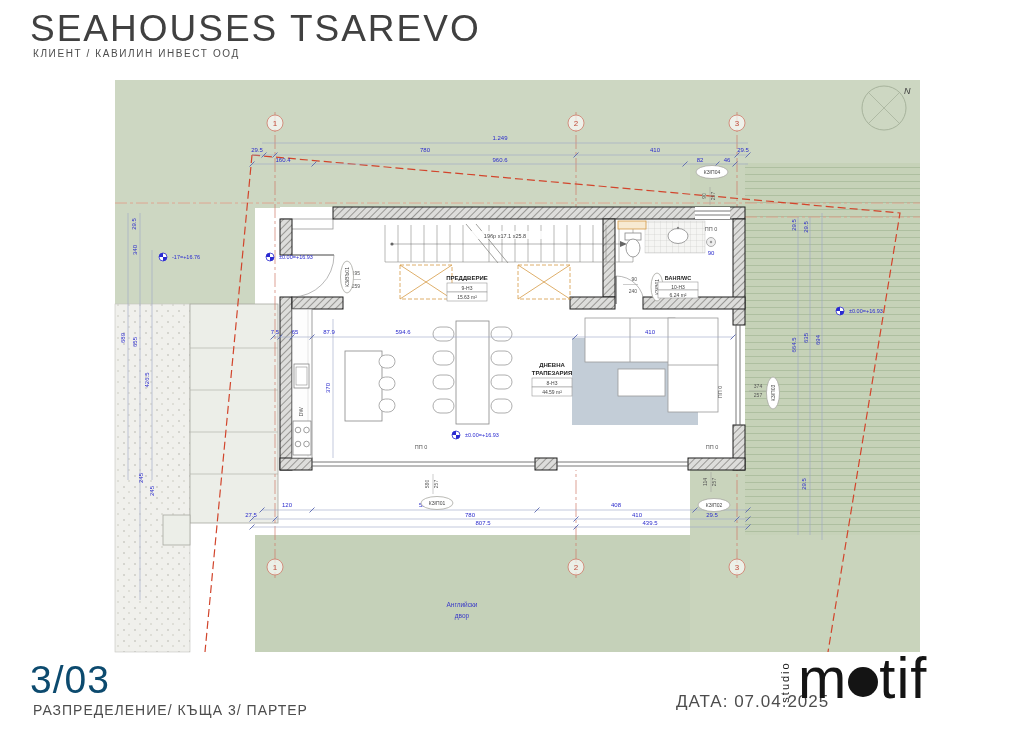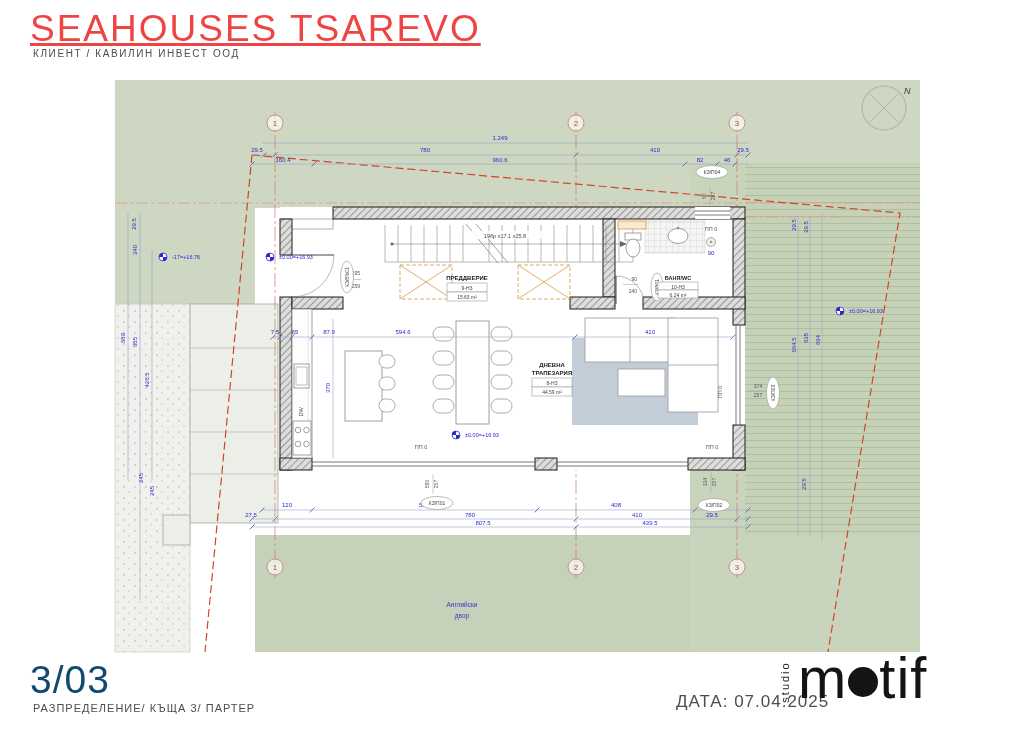--- a/index.html
+++ b/index.html
@@ -1,23 +1,23 @@
 <!DOCTYPE html>
 <html><head>
 <meta charset="utf-8">
 <style>
   html,body{margin:0;padding:0;background:#fff;}
   body{width:1024px;height:729px;position:relative;font-family:"Liberation Sans",sans-serif;overflow:hidden;}
   .abs{position:absolute;}
   
-  .hdr-title{left:30px;top:8px;font-size:37px;letter-spacing:2px;color:#ef4444;white-space:nowrap;text-decoration:underline;}
+  .hdr-title{left:30px;top:8px;font-size:37px;letter-spacing:2px;color:#404040;white-space:nowrap;}
   .hdr-sub{left:33px;top:48px;font-size:10px;letter-spacing:1.6px;color:#4d4d4d;white-space:nowrap;}
   
   .ft-num{left:30px;top:658px;font-size:39px;letter-spacing:1px;color:#0c4a6e;}
-  .ft-title{left:33px;top:702px;font-size:11px;letter-spacing:1px;color:#4d4d4d;white-space:nowrap;}
+  .ft-title{left:33px;top:702px;font-size:14px;letter-spacing:1px;color:#4d4d4d;white-space:nowrap;}
   .ft-date{left:676px;top:692px;font-size:17px;letter-spacing:1px;color:#4d4d4d;white-space:nowrap;}
   .logo{left:780px;top:648px;width:230px;height:76px;}
   .logo-studio{position:absolute;left:-16px;top:28px;transform:rotate(-90deg);font-size:11px;letter-spacing:2px;color:#1a1a1a;}
   .logo-word{position:absolute;left:18px;top:-4px;font-size:58px;color:#141414;letter-spacing:1px;white-space:nowrap;}
   .logo-dot{display:inline-block;width:30px;height:30px;background:#141414;border-radius:50%;vertical-align:1px;margin:0 1px;}
   svg text{font-family:"Liberation Sans",sans-serif;}
 </style>
 </head>
 <body>
 

